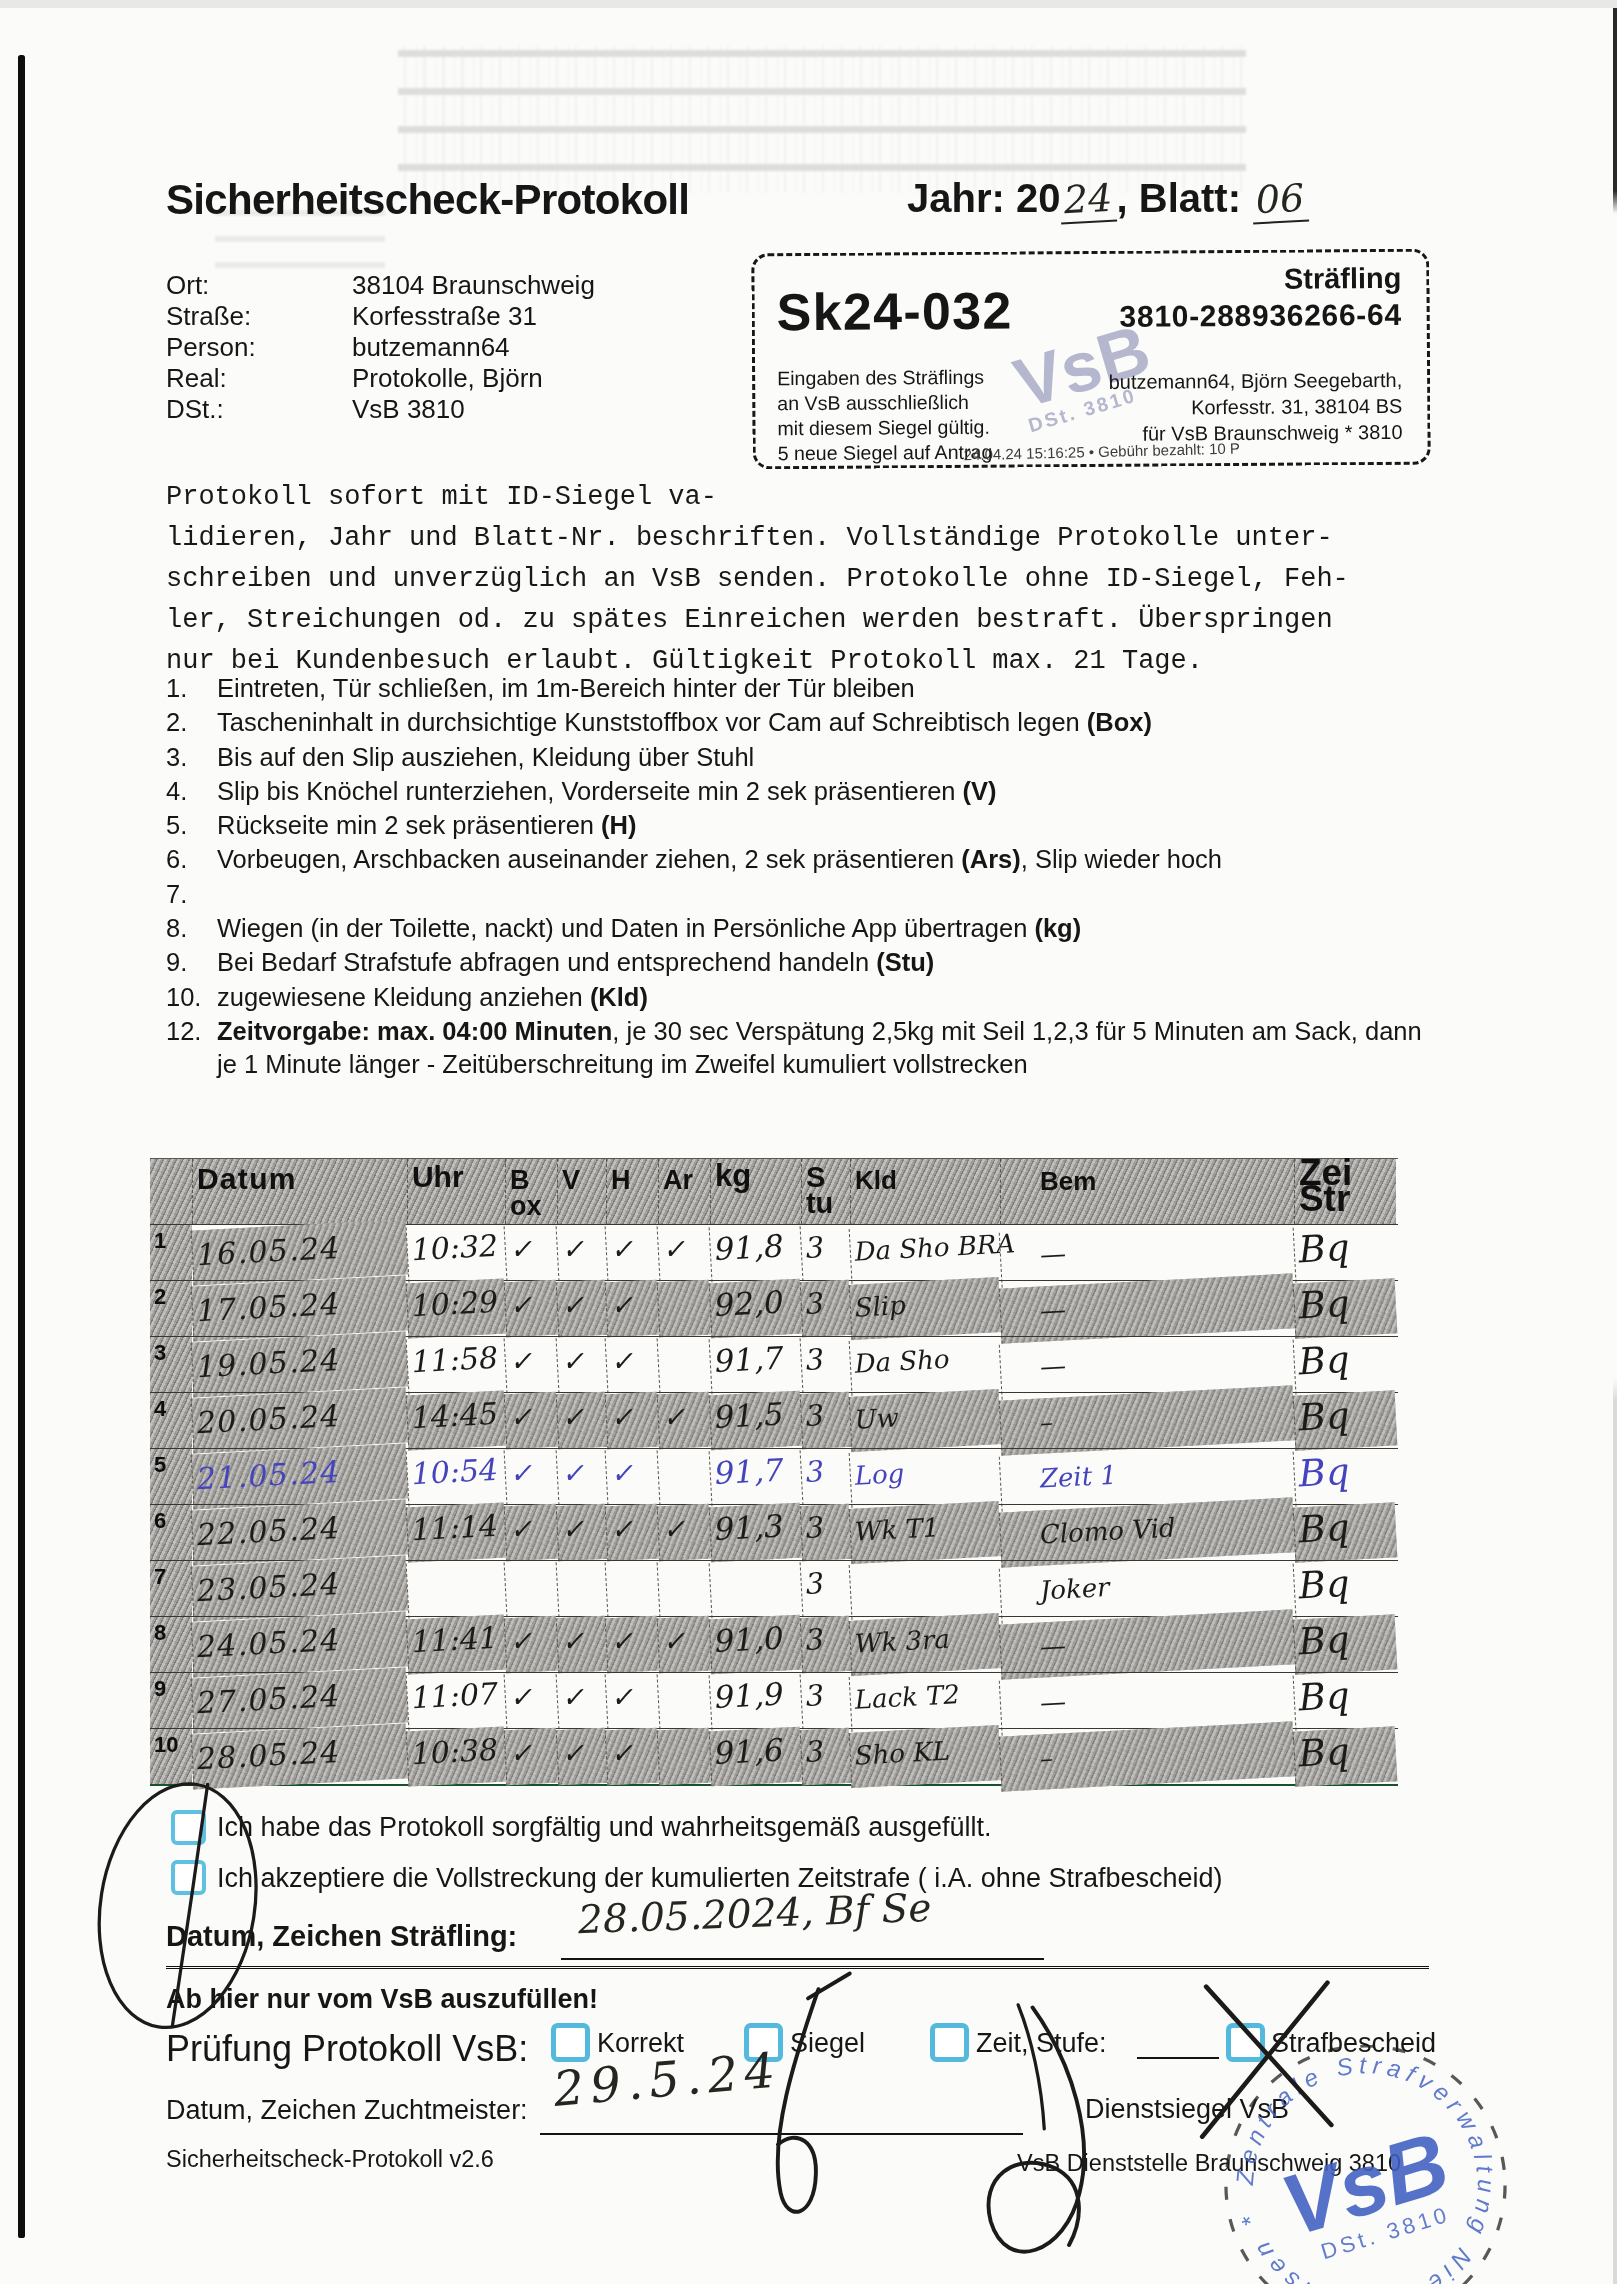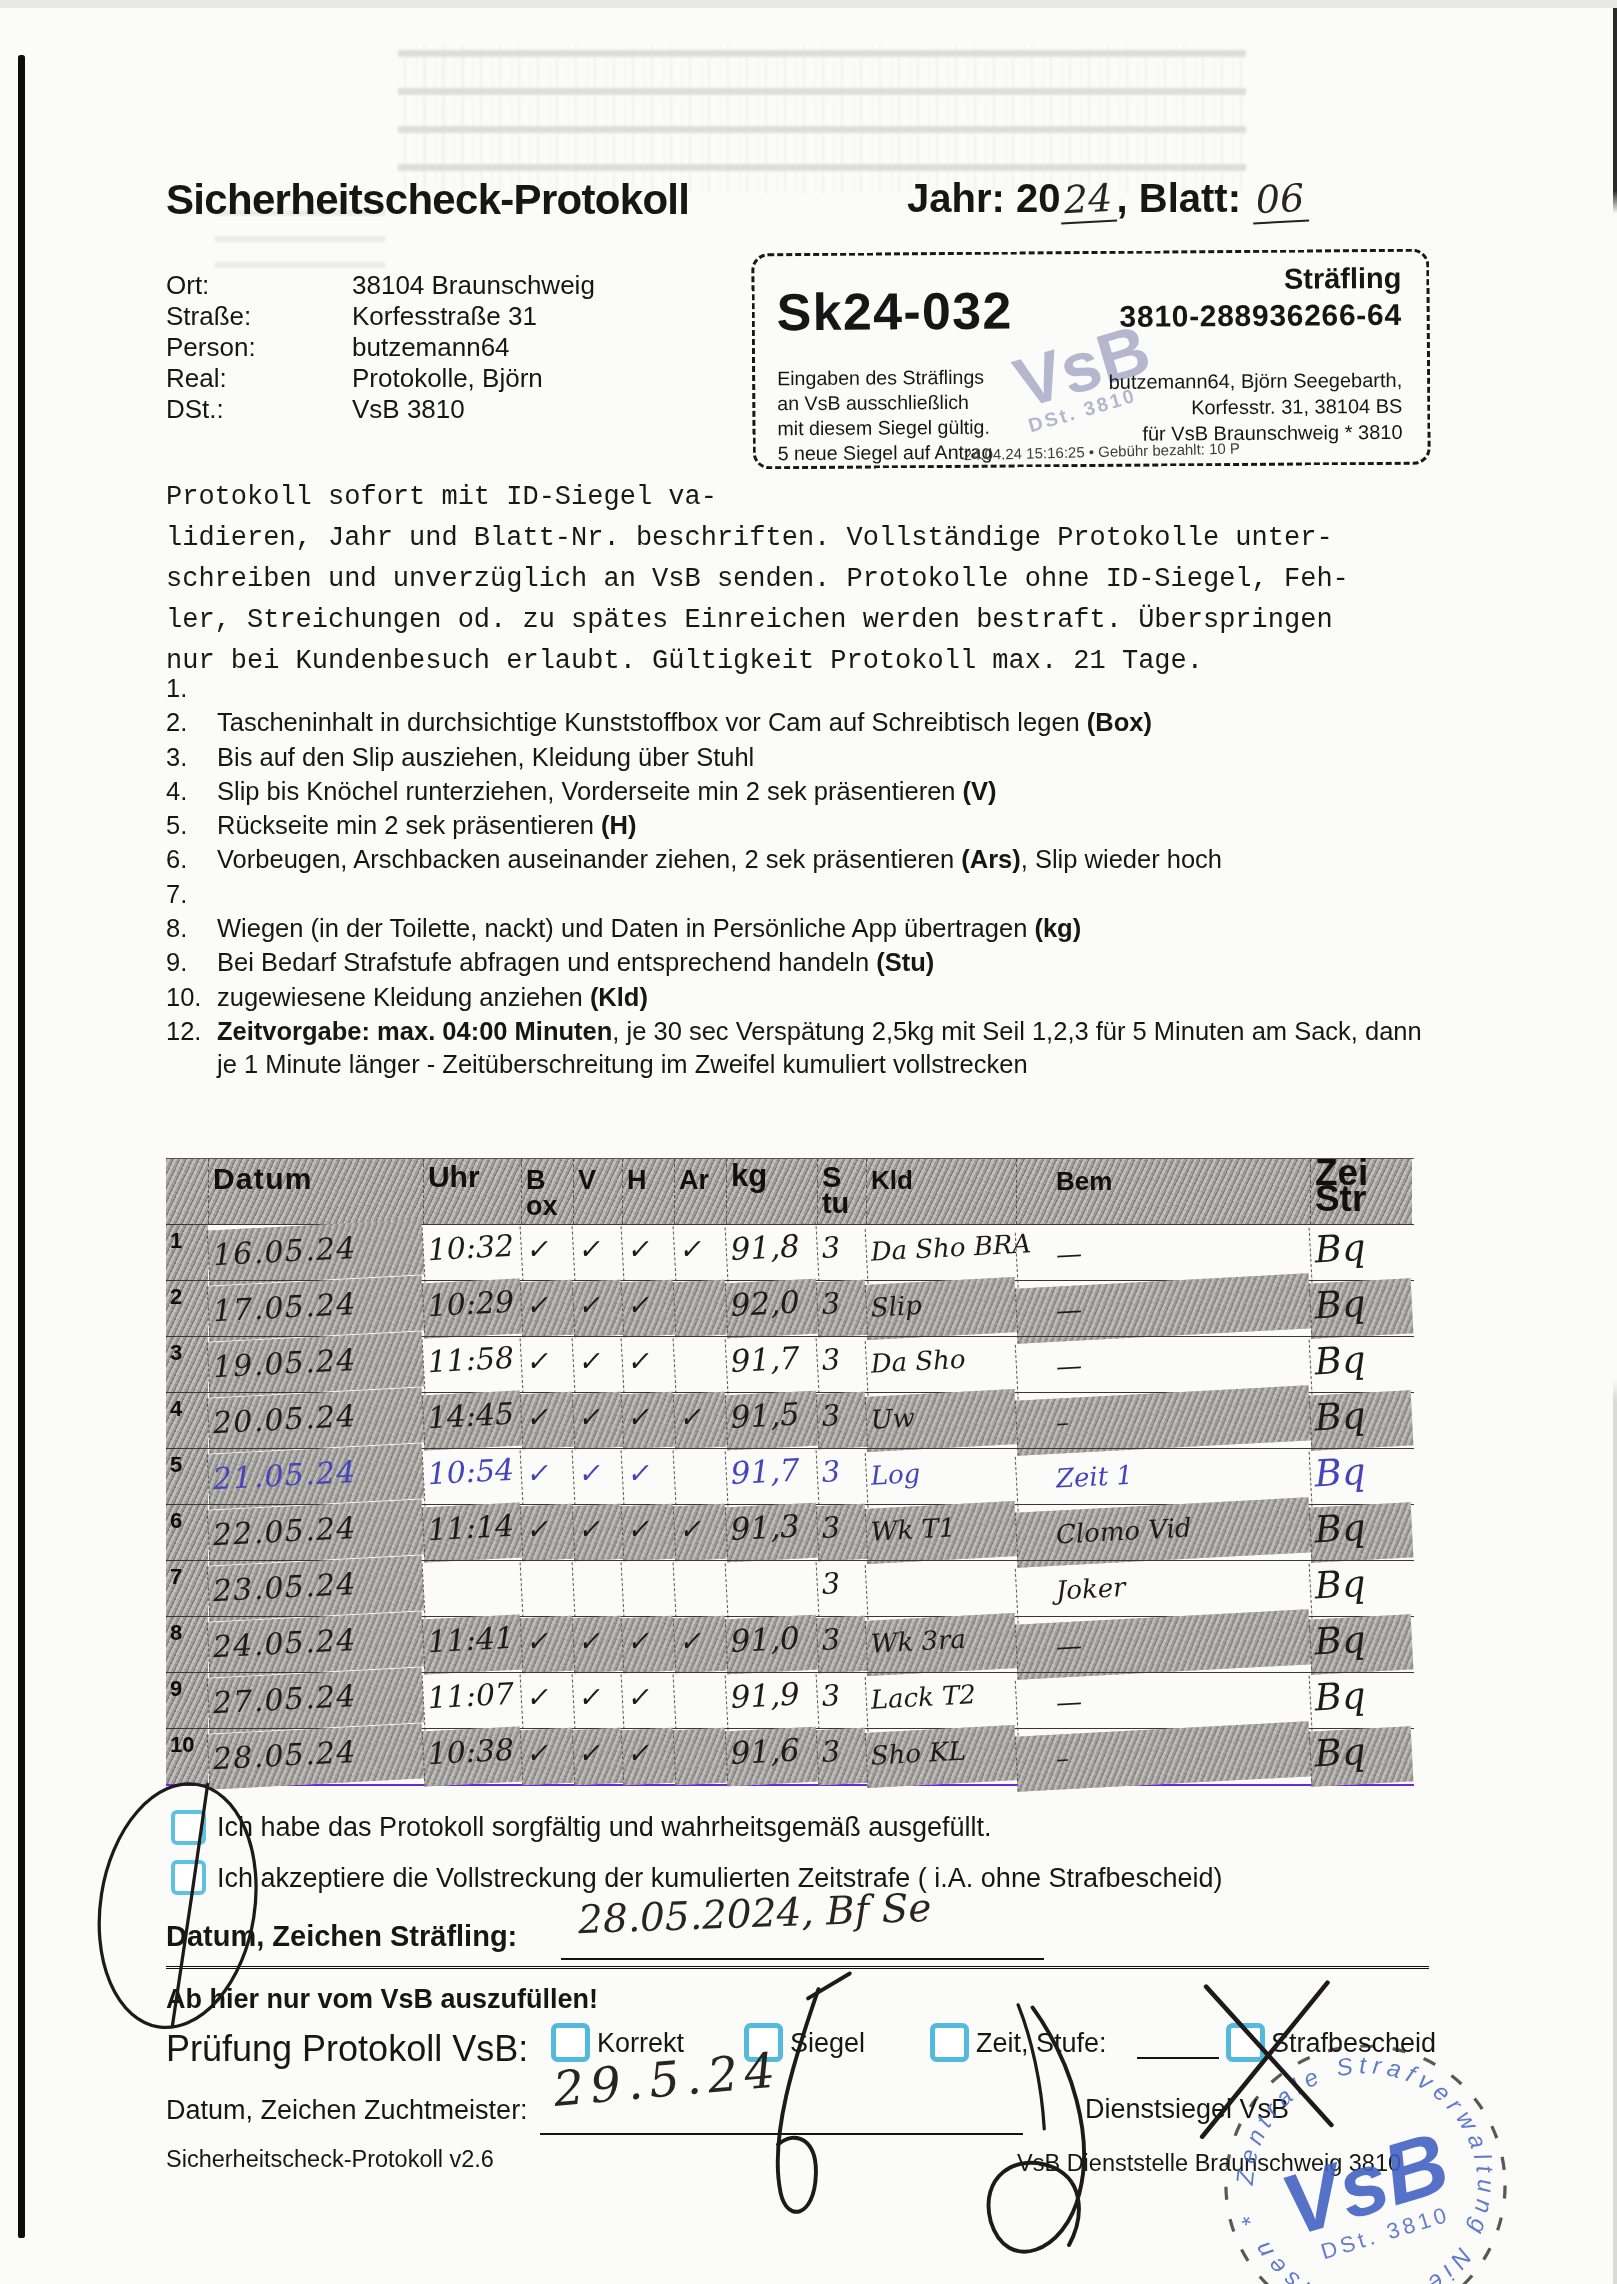--- a/index.html
+++ b/index.html
@@ -38,21 +38,21 @@
   .seal-bottom{left:208px;top:189px;font-size:15px;color:#3c3c3c;transform:rotate(-1deg);white-space:nowrap;}
   .seal-wm{left:261px;top:72px;font-size:70px;color:rgba(84,88,148,.42);transform:rotate(-16deg);font-weight:bold;}
   .seal-wm small{display:block;font-size:19.6px;letter-spacing:2.6px;margin-top:-9px;}
   
   .intro{left:166px;top:469px;width:1357px;font-family:"Liberation Mono",monospace;font-size:27px;line-height:41px;white-space:pre-line;color:#181818;}
   
   .steps{left:166px;top:664px;width:1279px;list-style:none;margin:0;padding:0;font-size:25.5px;line-height:33px;}
   .steps li{position:relative;padding-left:51px;margin-bottom:1.3px;min-height:33px;}
   .steps .num{position:absolute;left:0;top:0;}
   
-  .stable{left:166px;top:1150px;width:1248px;border-bottom:2px solid #6d28d9;}
+  .stable{left:150px;top:1150px;width:1248px;border-bottom:2px solid #14532d;}
   .trow{display:grid;grid-template-columns:42px 215px 98px 52px 49px 52px 52px 91px 49px 150px 294px 102px;height:55px;border-top:1.3px solid #3a3733;position:relative;}
   .thead{height:65px;border-top:1.3px solid #5a5751;}
   .tc{border-left:1.3px dashed #5a544c;padding:1.3px 3.9px;overflow:visible;}
   .tc:first-child{border-left:none;}
   .thead .tc{font-weight:bold;font-size:23.5px;white-space:pre-line;line-height:26px;padding-top:7.8px;color:#101010;}
   .thead .tc, .trow .tc:nth-child(1), .trow .tc:nth-child(2), .trow.even .tc{
     background-image:var(--hatch1),var(--hatch2);background-color:#b6b4b0;}
   .rownum{font-weight:bold;font-size:22px;padding-top:2.6px;color:#0e0e0e;}
   .hwc{font-family:"DejaVu Serif",serif;font-style:italic;color:#1d1b18;transform:rotate(-3deg);}
   .trow .tc:nth-child(2){font-size:30px;padding-top:6.5px;white-space:nowrap;letter-spacing:1.3px;}
@@ -146,21 +146,21 @@
   </div>
 
   <div class="abs intro">Protokoll sofort mit ID-Siegel va-
 lidieren, Jahr und Blatt-Nr. beschriften. Vollständige Protokolle unter-
 schreiben und unverzüglich an VsB senden. Protokolle ohne ID-Siegel, Feh-
 ler, Streichungen od. zu spätes Einreichen werden bestraft. Überspringen
 nur bei Kundenbesuch erlaubt. Gültigkeit Protokoll max. 21 Tage.</div>
 
   <ol class="abs steps">
       <li>
-      <span class="num">1.</span><b></b><span></span>
+      <span class="num">1.</span><span>Eintreten, Tür schließen, im 1m-Bereich hinter der Tür bleiben</span><b></b><span></span>
     </li>
       <li>
       <span class="num">2.</span><span>Tascheninhalt in durchsichtige Kunststoffbox vor Cam auf Schreibtisch legen </span><b>(Box)</b><span></span>
     </li>
       <li>
       <span class="num">3.</span><span>Bis auf den Slip ausziehen, Kleidung über Stuhl</span><b></b><span></span>
     </li>
       <li>
       <span class="num">4.</span><span>Slip bis Knöchel runterziehen, Vorderseite min 2 sek präsentieren </span><b>(V)</b><span></span>
     </li>

